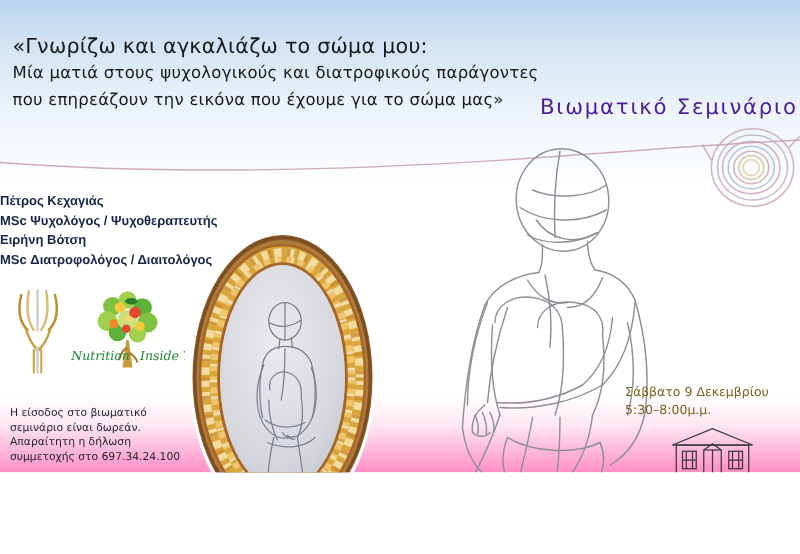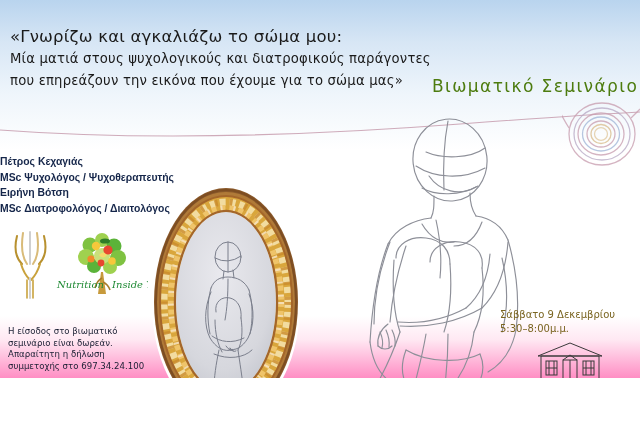--- a/index.html
+++ b/index.html
@@ -70,21 +70,21 @@
     line-height: 22px;
     white-space: nowrap;
   }
 
   .seminar-type {
     position: absolute;
     left: 432px; top: 76px;
     font-family: "DejaVu Sans", sans-serif;
     font-size: 17px;
     letter-spacing: 1.4px;
-    color: #4d7c0f;
+    color: #4c1d95;
   }
 
   .speakers {
     position: absolute;
     left: 0px; top: 154px;
     width: 196px;
     text-align: left;
     color: #15264a;
     font-size: 10.4px;
     line-height: 15.6px;

